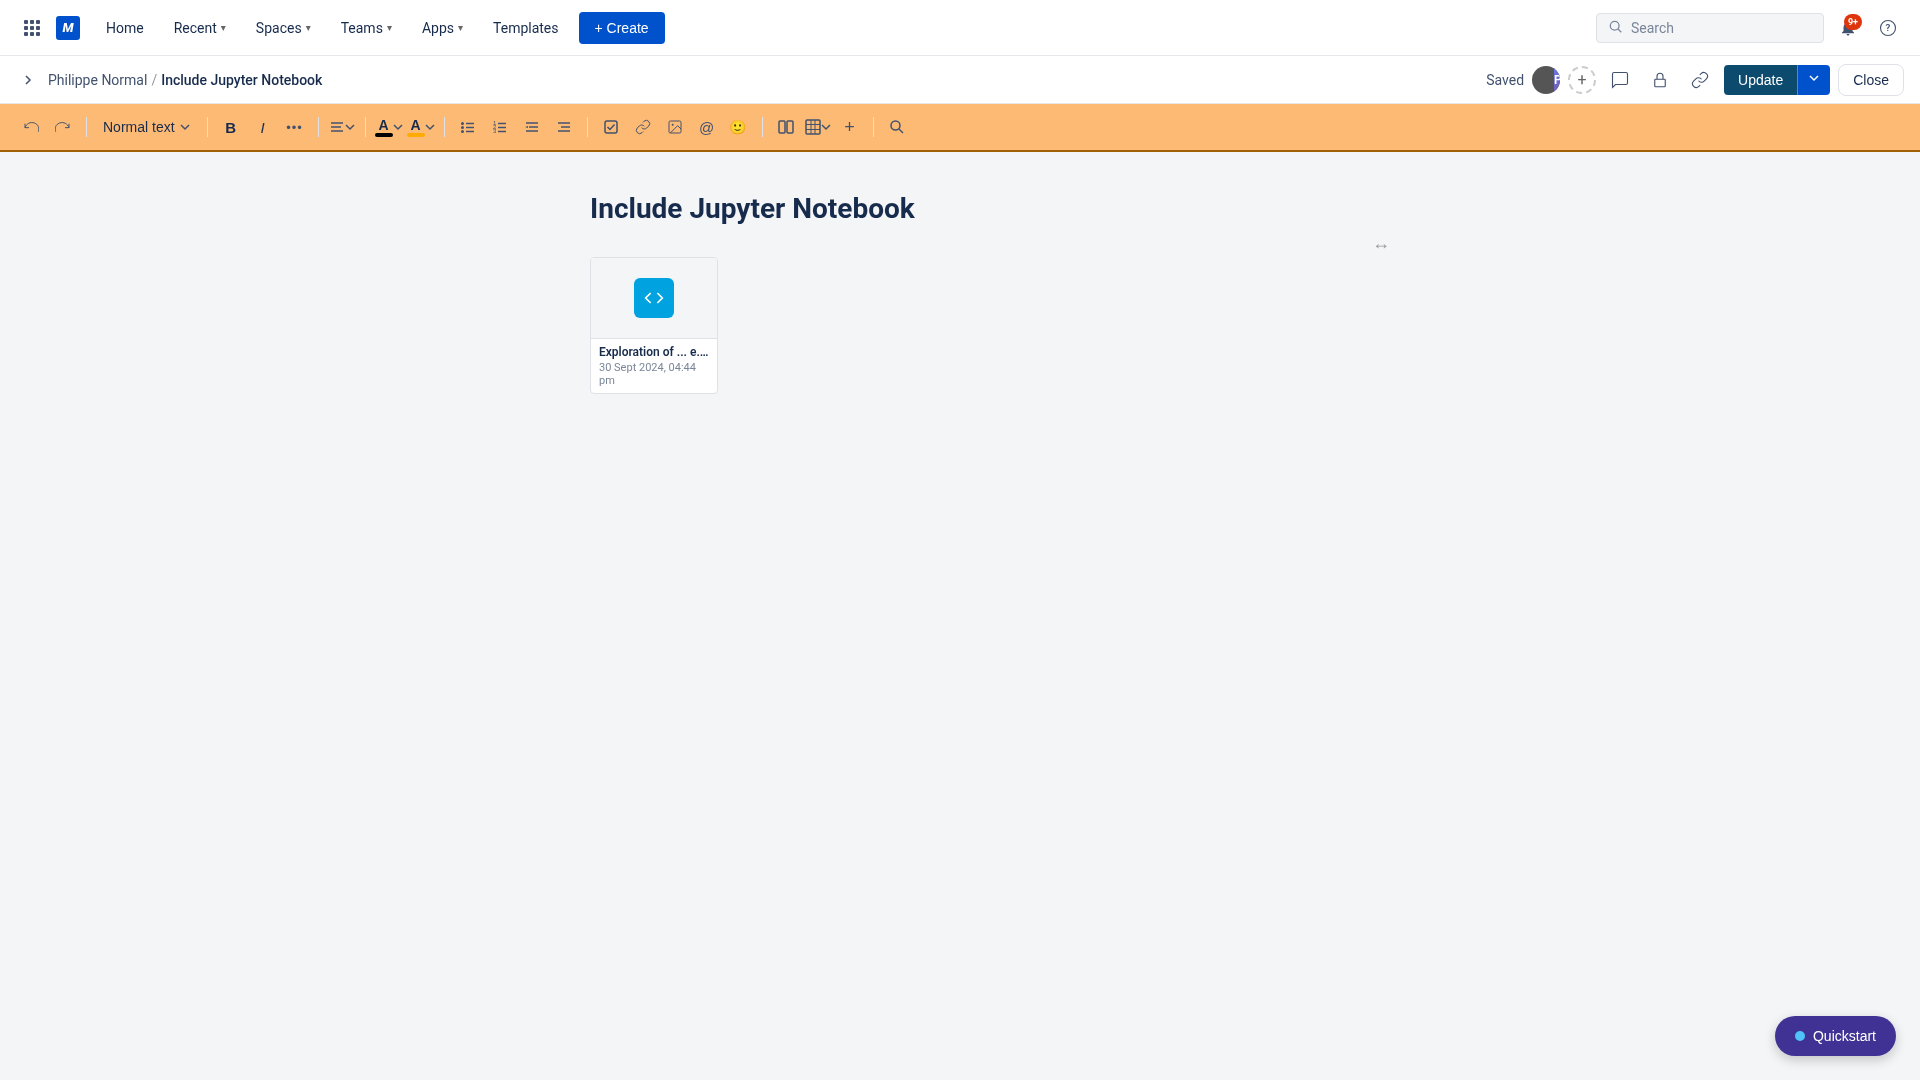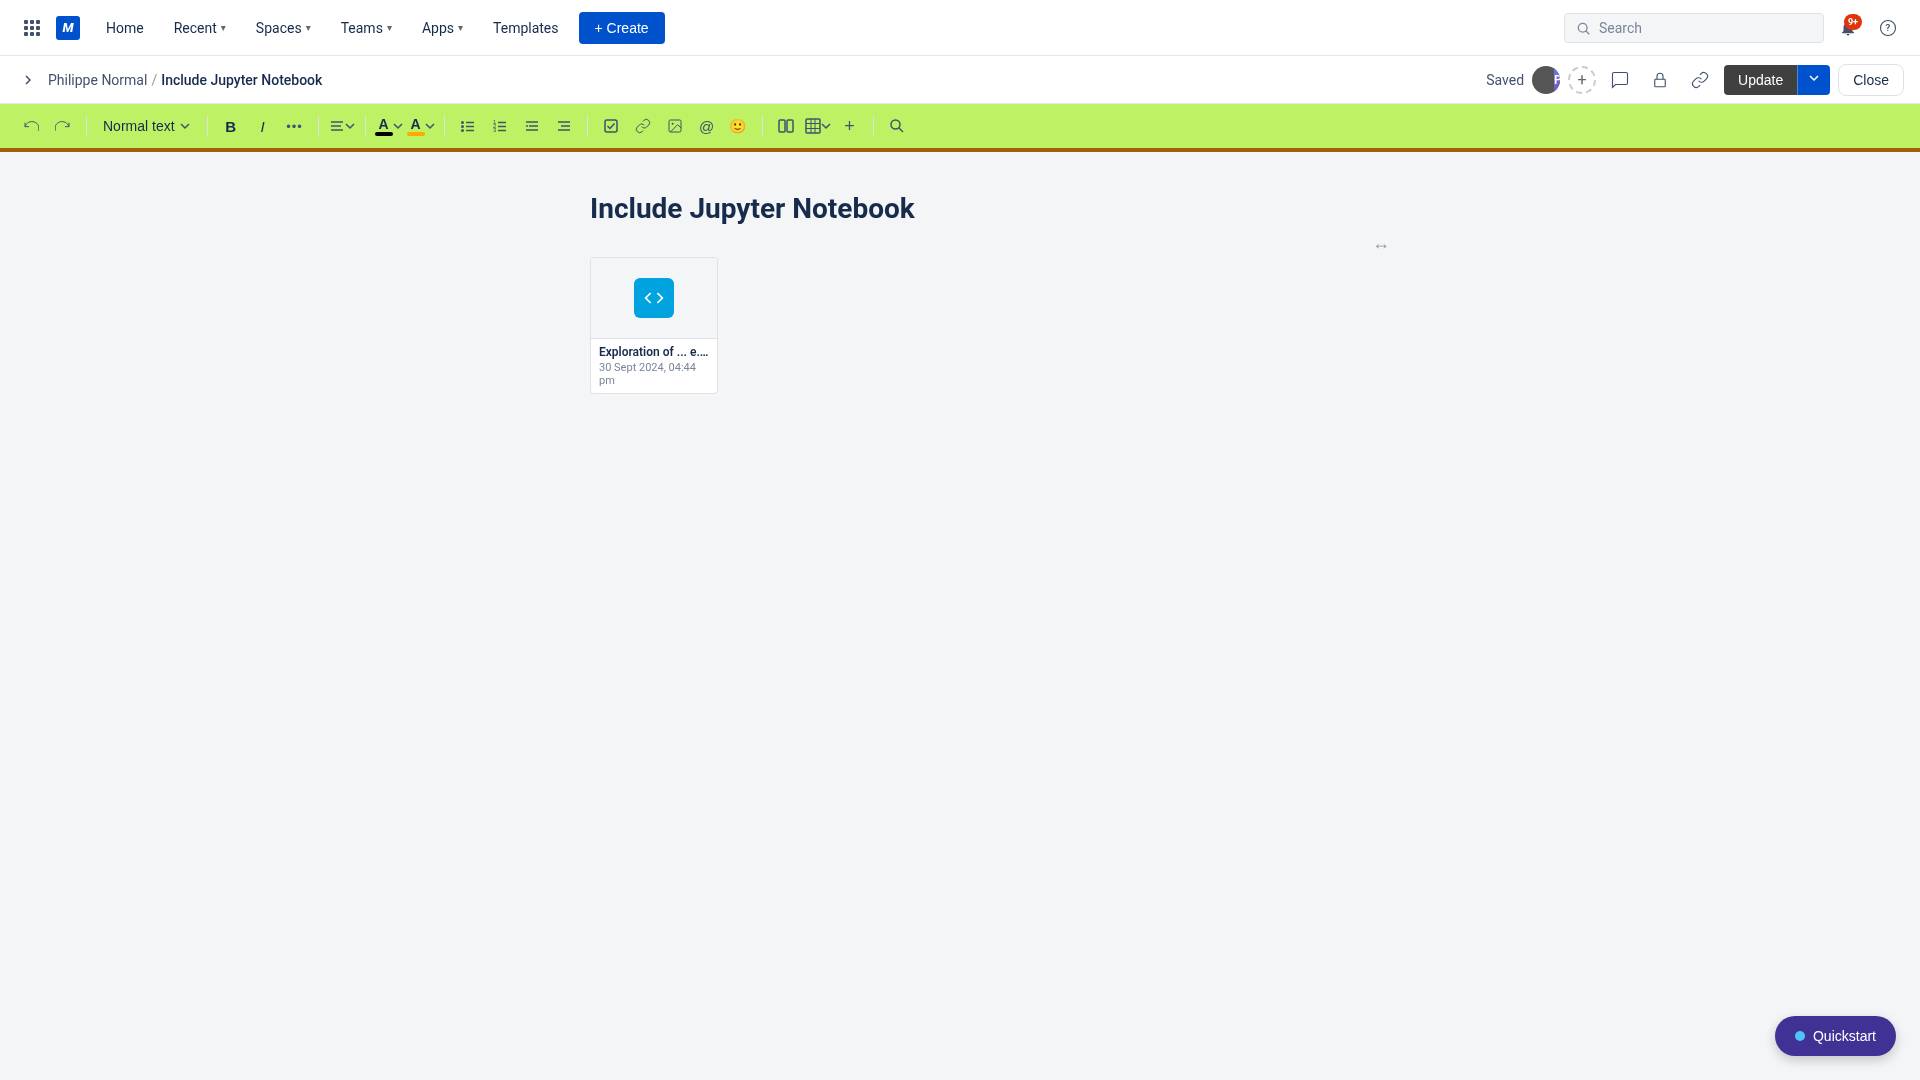--- a/index.html
+++ b/index.html
@@ -87,27 +87,27 @@
 
     .nav-right {
       display: flex;
       align-items: center;
       gap: 8px;
       margin-left: auto;
     }
 
     .search-box {
       display: flex;
-      align-items: flex-end;
+      align-items: flex-start;
       background: #f4f5f7;
       border: 1px solid #dfe1e6;
       border-radius: 4px;
       padding: 6px 12px;
       gap: 8px;
-      width: 260px;
+      width: 228px;
       cursor: text;
     }
 
     .search-box span { color: #7a869a; font-size: 14px; }
 
     .nav-icon-btn {
       width: 32px;
       height: 32px;
       display: flex;
       align-items: center;
@@ -215,21 +215,21 @@
       height: 32px;
       display: flex;
       align-items: center;
       justify-content: center;
       border-radius: 4px;
       cursor: pointer;
       color: #42526e;
     }
 
     .update-btn {
-      background: #404040;
+      background: #0c4a6e;
       color: #fff;
       border: none;
       border-radius: 4px 0 0 4px;
       padding: 7px 14px;
       cursor: pointer;
       font-size: 14px;
       font-weight: 500;
     }
 
     .update-dropdown {
@@ -251,26 +251,26 @@
       font-size: 14px;
       color: #172b4d;
     }
 
     
     .toolbar {
       position: fixed;
       top: 104px;
       left: 0;
       right: 0;
-      background: #bef264;
+      background: #fdba74;
       height: 48px;
       display: flex;
       align-items: center;
       padding: 0 16px;
-      border-bottom: 4px solid #a16207;
+      border-bottom: 2px solid #a16207;
       z-index: 98;
       gap: 2px;
     }
 
     .toolbar-btn {
       width: 30px;
       height: 30px;
       display: flex;
       align-items: center;
       justify-content: center;

